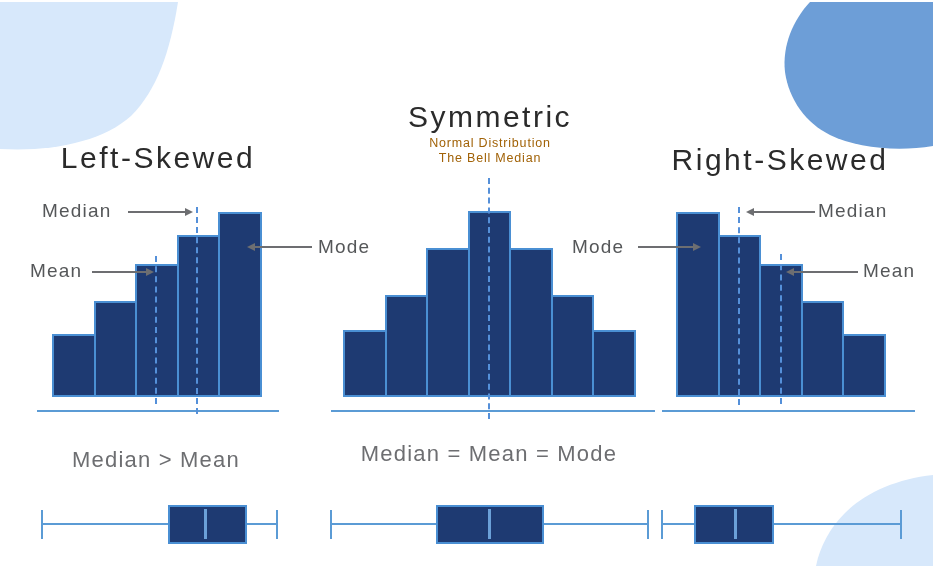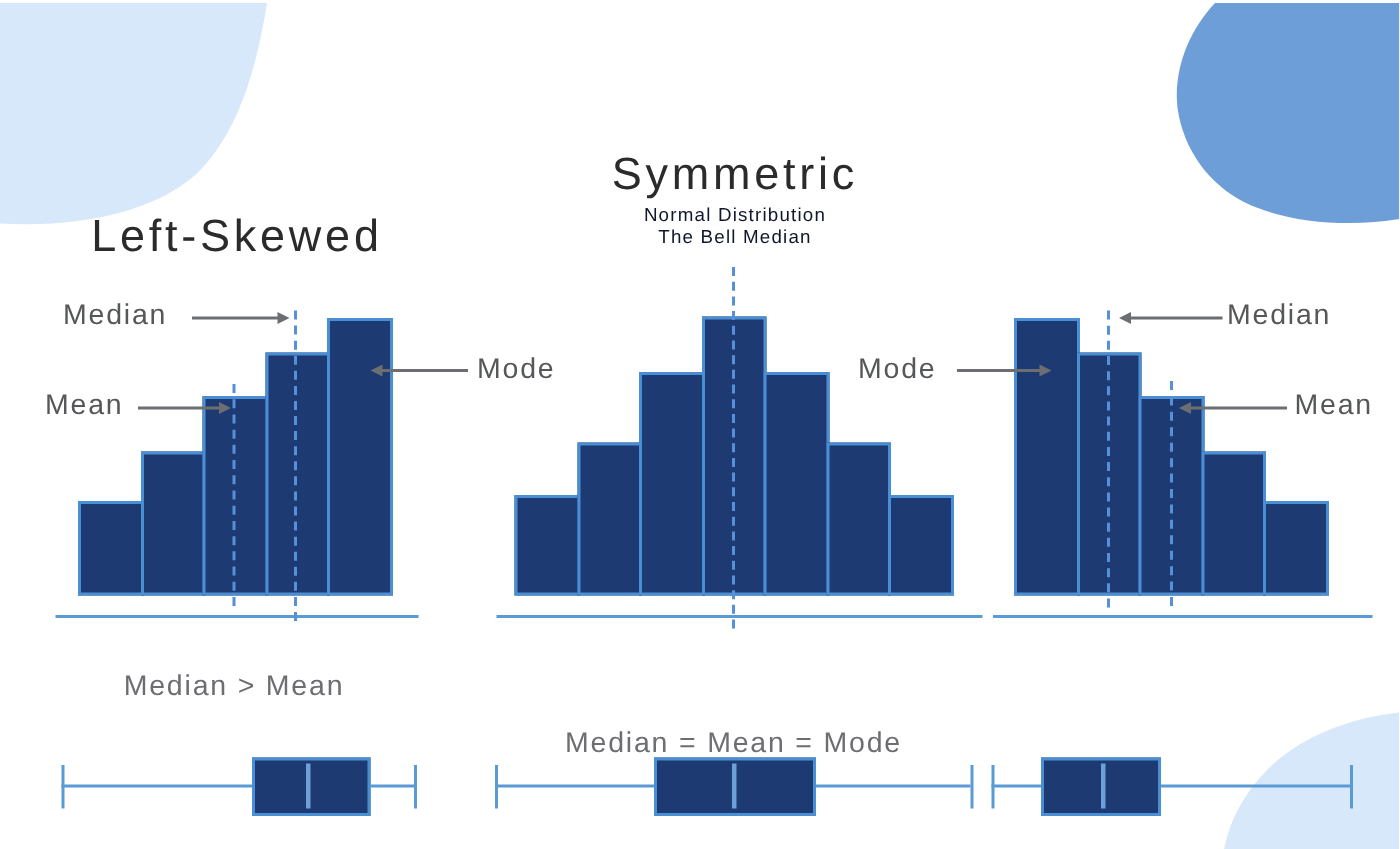--- a/index.html
+++ b/index.html
@@ -4,23 +4,23 @@
 <style>
   html,body{margin:0;padding:0;background:#ffffff;}
   .canvas{
     position:relative;width:933px;height:566px;background:#fff;overflow:hidden;
     font-family:"Liberation Sans", sans-serif;
   }
   svg.blobs{position:absolute;left:0;top:0;z-index:0;pointer-events:none;}
   .content{position:absolute;left:0;top:0;width:100%;height:100%;z-index:1;}
 
   .title{position:absolute;font-size:30px;letter-spacing:2.5px;color:var(--title);text-align:center;white-space:nowrap;}
-  .subtitle{position:absolute;font-size:12.5px;letter-spacing:0.8px;color:#0f172a;text-align:center;white-space:nowrap;}
+  .subtitle{position:absolute;font-size:12.5px;letter-spacing:0.8px;color:#a16207;text-align:center;white-space:nowrap;}
   .lbl{position:absolute;font-size:19px;letter-spacing:1.2px;color:var(--label);white-space:nowrap;z-index:4;}
-  .rel{position:absolute;font-size:19px;letter-spacing:1.2px;color:var(--relation);text-align:center;white-space:nowrap;}
+  .rel{position:absolute;font-size:22px;letter-spacing:1.2px;color:var(--relation);text-align:center;white-space:nowrap;}
 
   .hist{position:absolute;display:flex;align-items:flex-end;z-index:2;}
   .bar{flex:1;background:var(--bar-fill);border:2px solid var(--bar-border);box-sizing:border-box;}
 
   .axis{position:absolute;height:2px;background:var(--axis);z-index:2;}
   .dash{position:absolute;width:0;border-left:2px dashed var(--dashed);z-index:3;}
 
   .aline{position:absolute;height:2px;background:var(--arrow);z-index:4;}
   .ah-r{position:absolute;width:0;height:0;border-top:4px solid transparent;border-bottom:4px solid transparent;border-left:8px solid var(--arrow);z-index:4;}
   .ah-l{position:absolute;width:0;height:0;border-top:4px solid transparent;border-bottom:4px solid transparent;border-right:8px solid var(--arrow);z-index:4;}
@@ -41,20 +41,21 @@
     <path d="M810,2 L933,2 L933,146 C897,152 857,148 830,135 C806,123 789,100 785,72 C782,46 793,20 810,2 Z" style="fill:var(--blob-medium)"></path>
     <path d="M933,475 C896,479 865,493 845,513 C830,528 820,546 816,566 L933,566 Z" style="fill:var(--blob-light)"></path>
   </svg>
 
   <div class="content">
 
     <div class="title" style="left:38px;top:141px;width:240px;">Left-Skewed</div>
     <div class="title" style="left:375px;top:100px;width:230px;">Symmetric</div>
     <div class="subtitle" style="left:390px;top:136px;width:200px;">Normal Distribution</div>
     <div class="subtitle" style="left:390px;top:151px;width:200px;">The Bell Median</div>
+    <div class="title" style="left:660px;top:143px;width:240px;">Right-Skewed</div>
 
     <div class="hist" style="left:52px;top:211px;width:210px;height:186px;">
         <div class="bar" style="height: 63px;"></div>
         <div class="bar" style="height: 96px; margin-left: -2px;"></div>
         <div class="bar" style="height: 133px; margin-left: -2px;"></div>
         <div class="bar" style="height: 162px; margin-left: -2px;"></div>
         <div class="bar" style="height: 185px; margin-left: -2px;"></div>
       </div>
     <div class="hist" style="left:343px;top:211px;width:293px;height:186px;">
         <div class="bar" style="height: 67px;"></div>
@@ -101,21 +102,21 @@
 
     <div class="ah-l" style="left:746px;top:208px;"></div>
     <div class="aline" style="left:753px;top:211px;width:62px;"></div>
     <div class="lbl" style="left:818px;top:200px;">Median</div>
 
     <div class="ah-l" style="left:786px;top:268px;"></div>
     <div class="aline" style="left:793px;top:271px;width:65px;"></div>
     <div class="lbl" style="left:863px;top:260px;">Mean</div>
 
     <div class="rel" style="left:46px;top:447px;width:220px;">Median &gt; Mean</div>
-    <div class="rel" style="left:359px;top:441px;width:260px;margin-top:44px;">Median = Mean = Mode</div>
+    <div class="rel" style="left:359px;top:441px;width:260px;">Median = Mean = Mode</div>
 
     <div class="bp">
         <div class="bp-cap" style="left: 41px;"></div>
         <div class="bp-wh" style="left: 41px; width: 127px;"></div>
         <div class="bp-box" style="left: 168px; width: 79px;"></div>
         <div class="bp-med" style="left: 204px;"></div>
         <div class="bp-wh" style="left: 247px; width: 29px;"></div>
         <div class="bp-cap" style="left: 276px;"></div>
       </div>
     <div class="bp">

